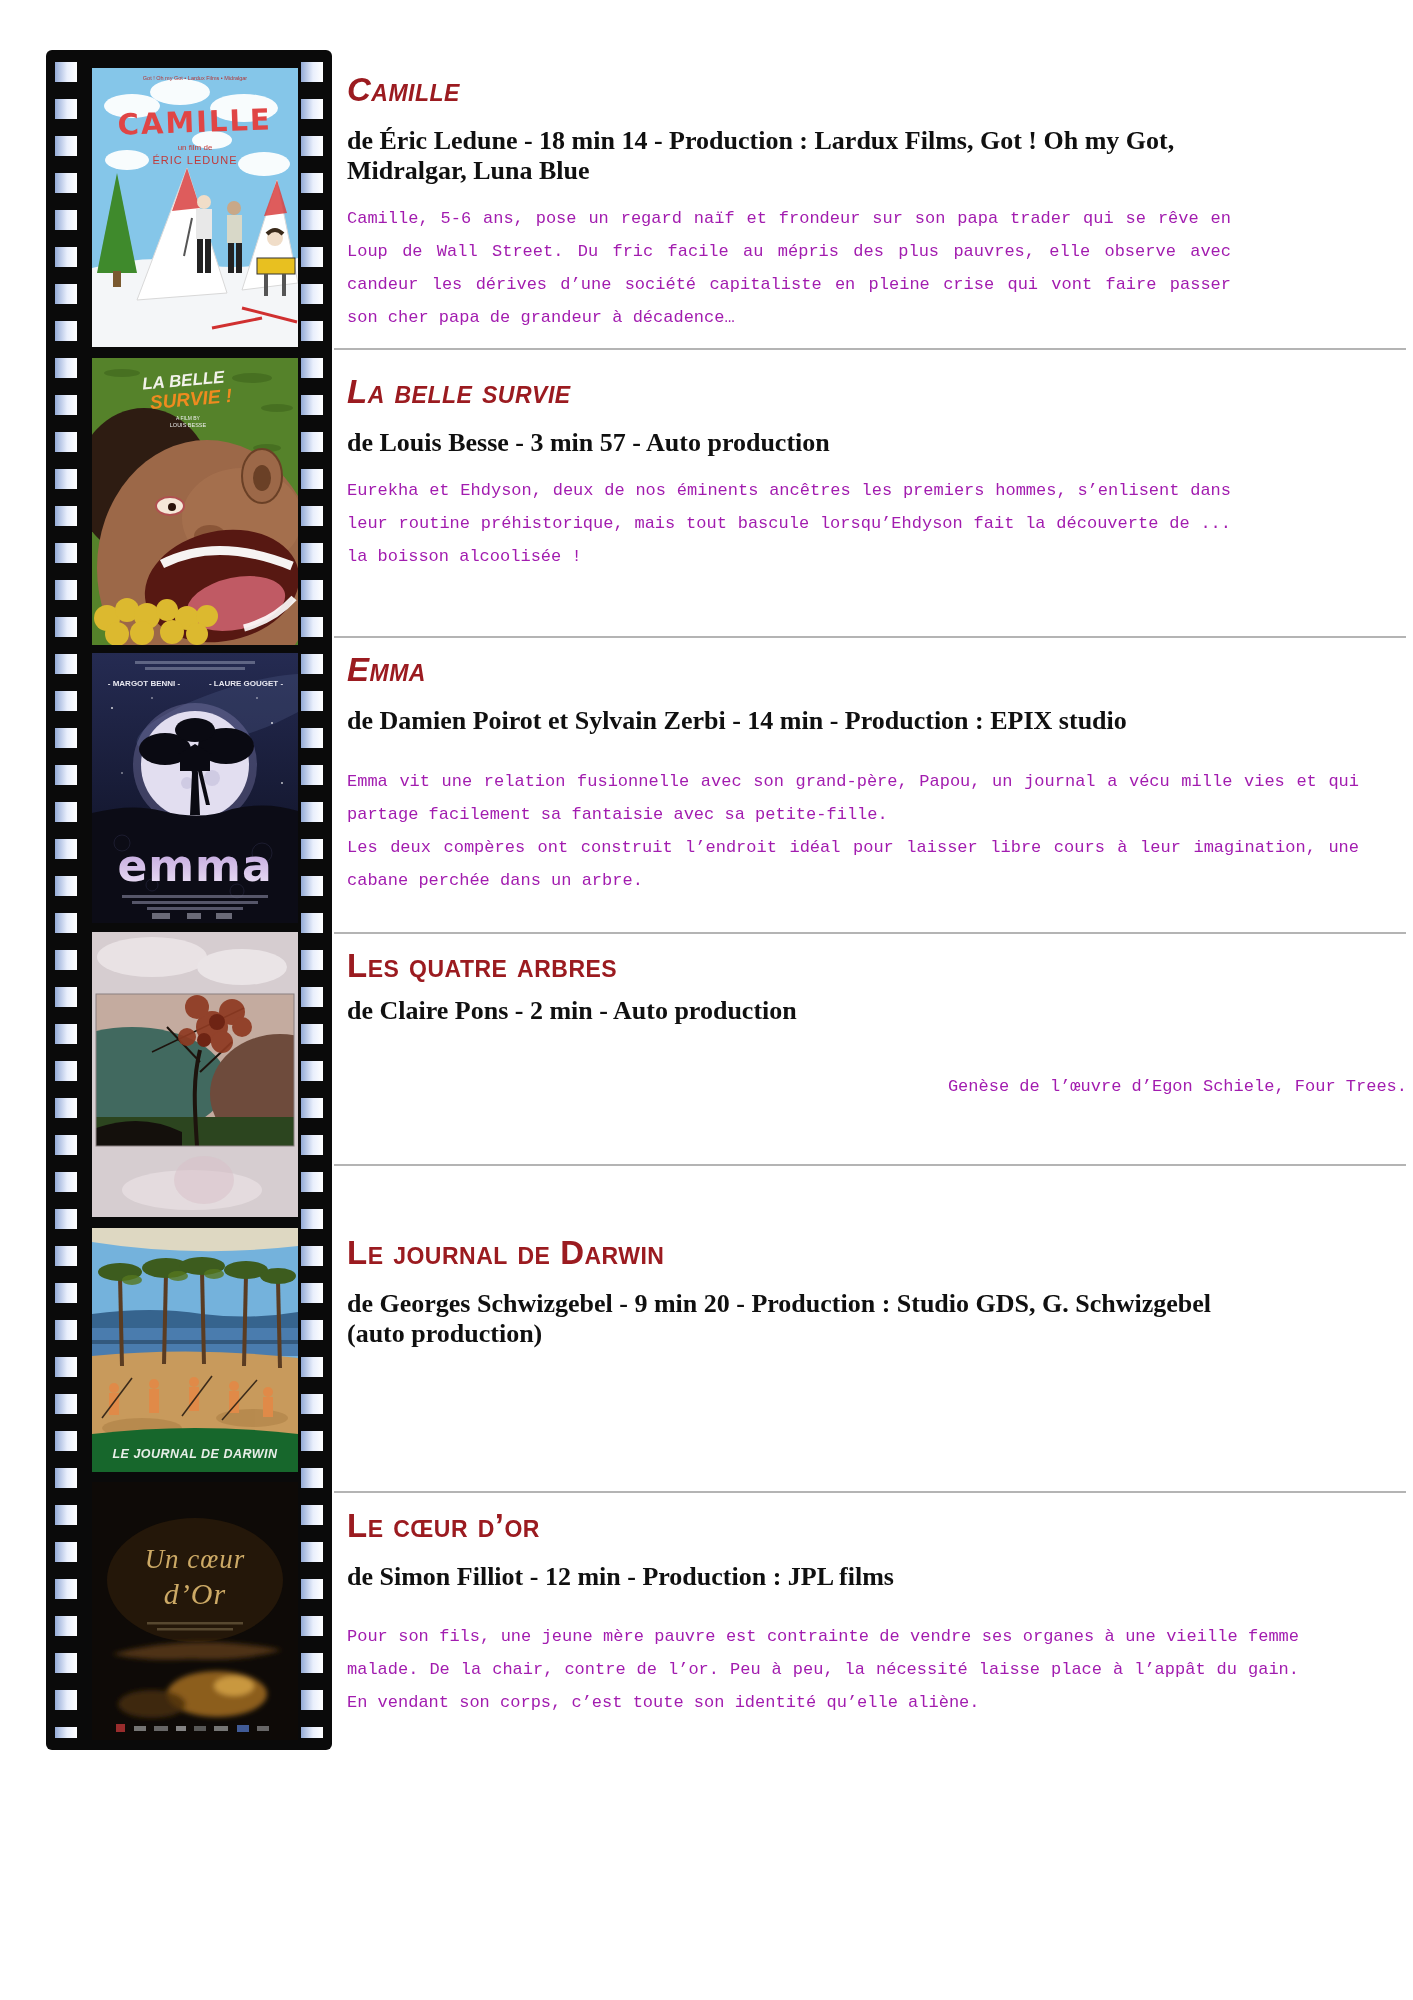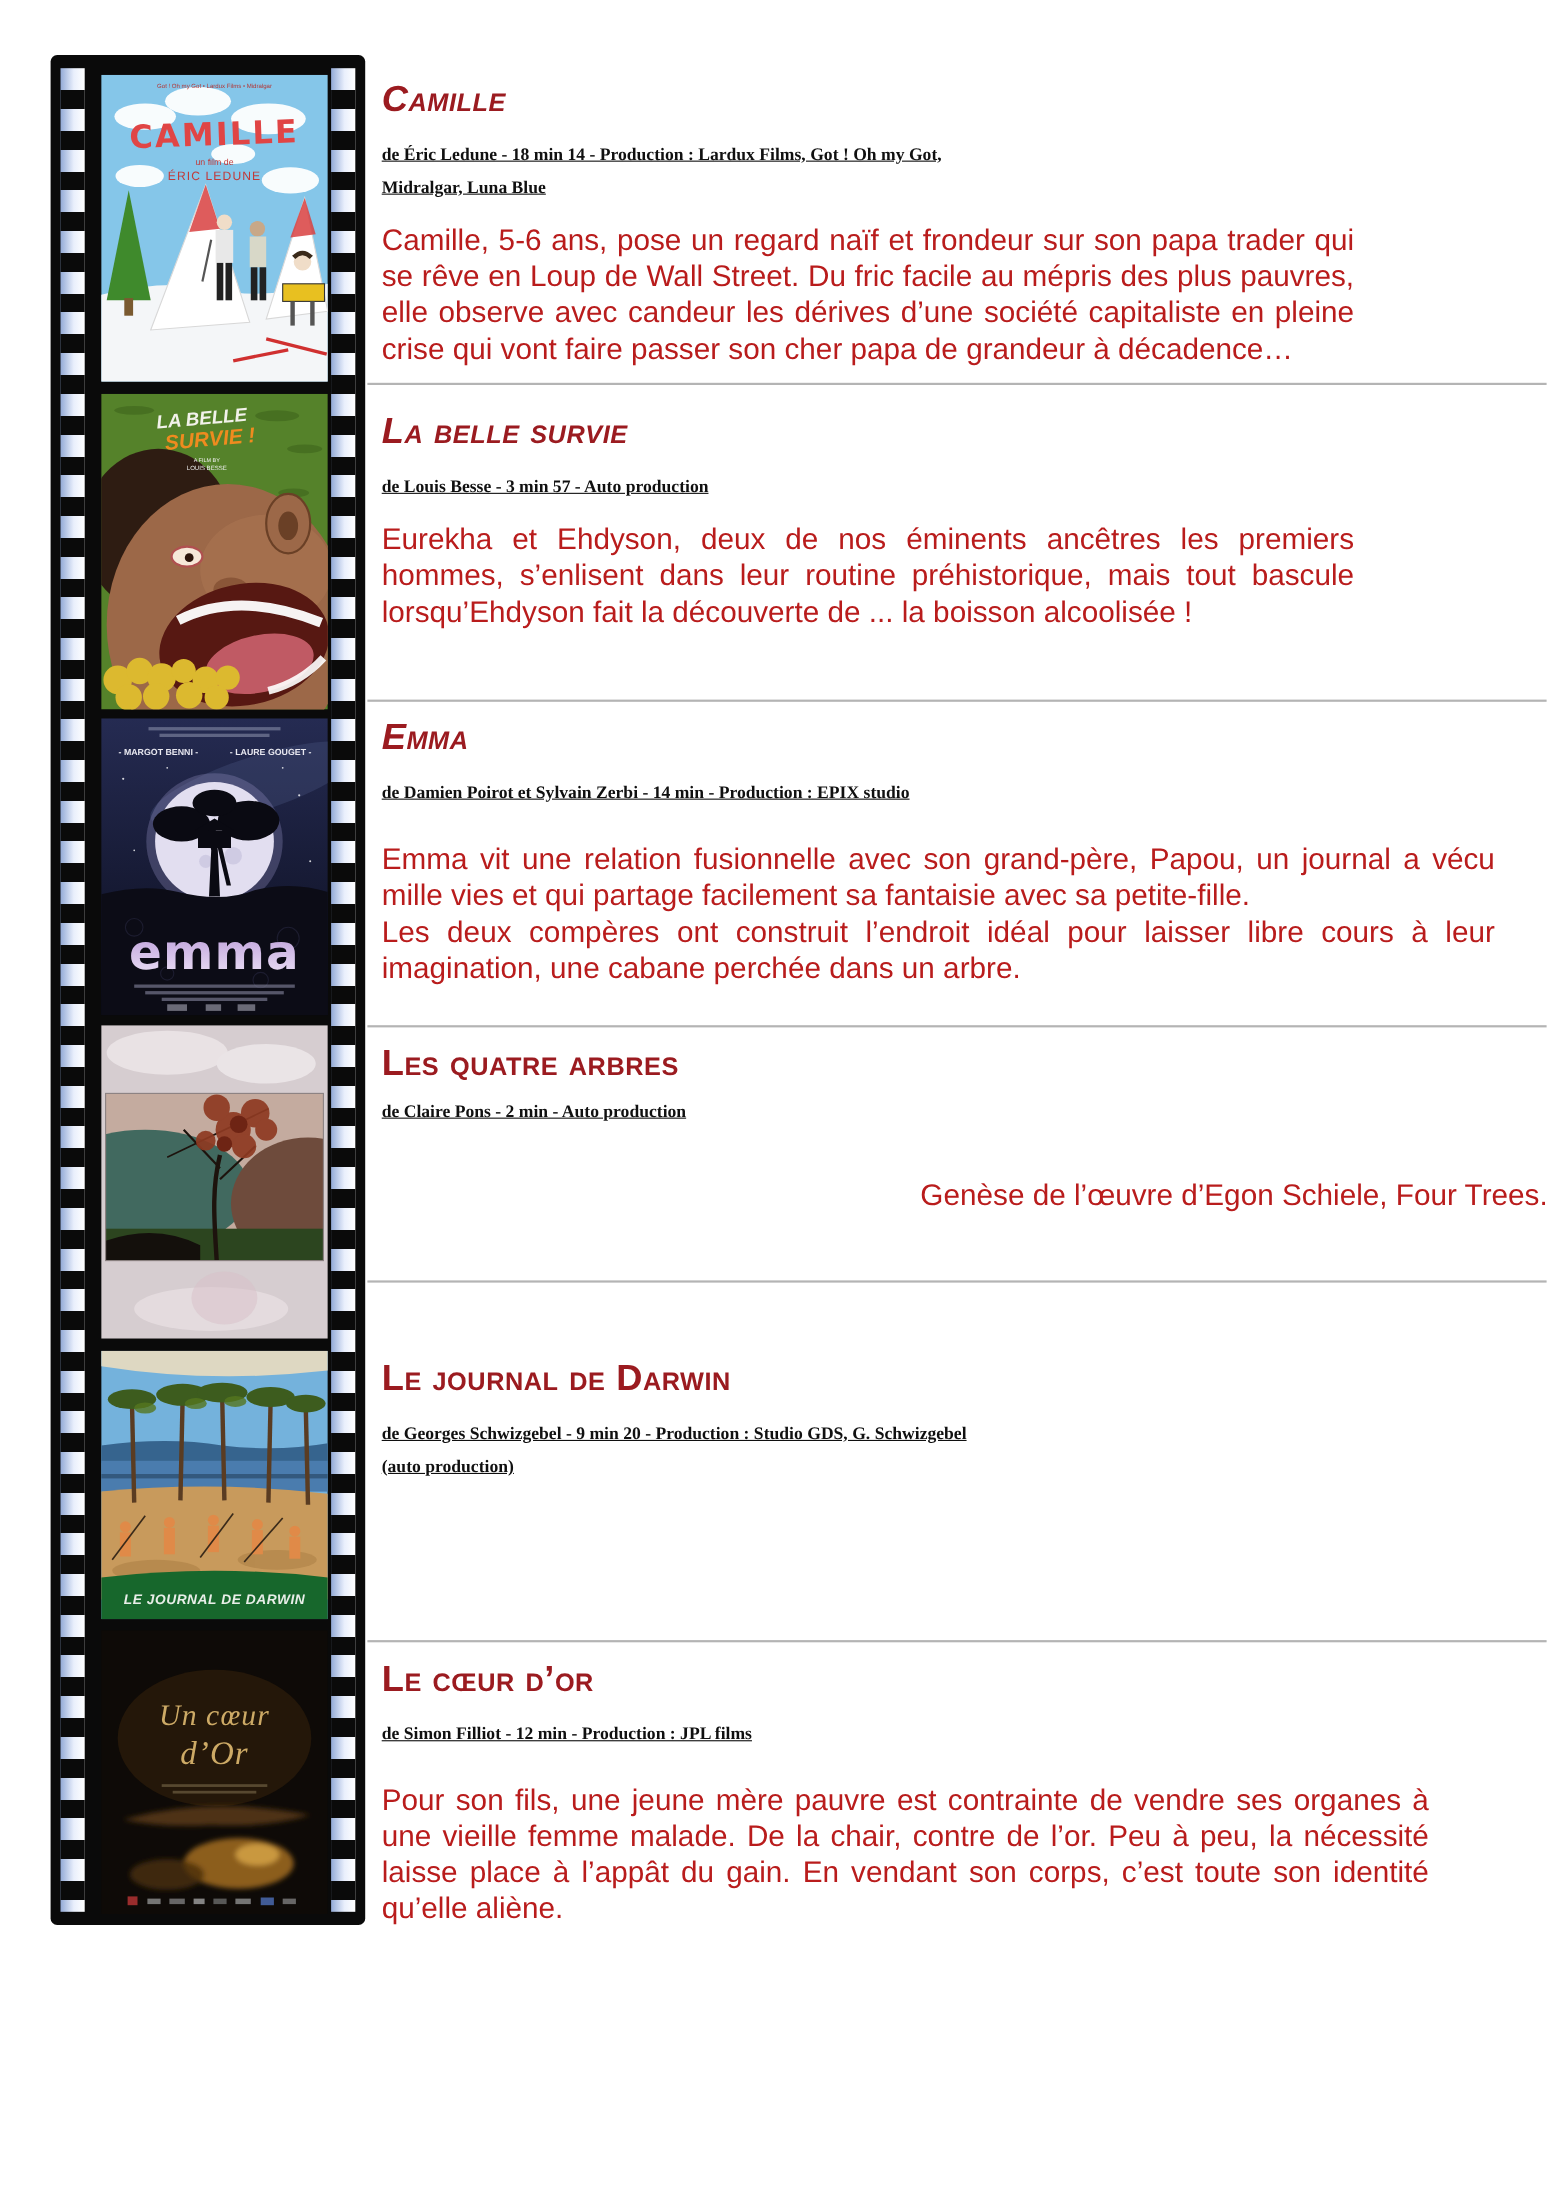--- a/index.html
+++ b/index.html
@@ -26,27 +26,27 @@
 
   
   .film{position:absolute;left:347px;width:1060px}
   .title{
     font-family:"Liberation Sans",sans-serif;font-weight:bold;font-size:33px;
     font-variant:small-caps;letter-spacing:.5px;line-height:40px;
     color:#9b1b20;margin:0;
   }
   .title.it{font-style:italic}
   .credits{
-    font-family:"Liberation Serif",serif;font-weight:bold;font-size:16px;
-    line-height:30px;color:#101010;margin:16px 0 0 0;text-decoration:underline;
+    font-family:"Liberation Serif",serif;font-weight:bold;font-size:26px;
+    line-height:30px;color:#101010;margin:16px 0 0 0;
   }
   .credits + .credits{margin-top:0}
   .desc{
-    font-family:Liberation Sans, sans-serif;font-size:27px;line-height:33px;
-    color:#b91c1c;margin:16px 0 0 0;text-align:justify;
+    font-family:Liberation Mono, monospace;font-size:17px;line-height:33px;
+    color:#a21caf;margin:16px 0 0 0;text-align:justify;
   }
   .desc + .desc{margin-top:0}
   .desc.noj{text-align:right}
   .divider{
     position:absolute;left:334px;width:1072px;height:2px;
     background:#b4b4b4;border:0;margin:0;
   }
 </style>
 </head>
 <body>

